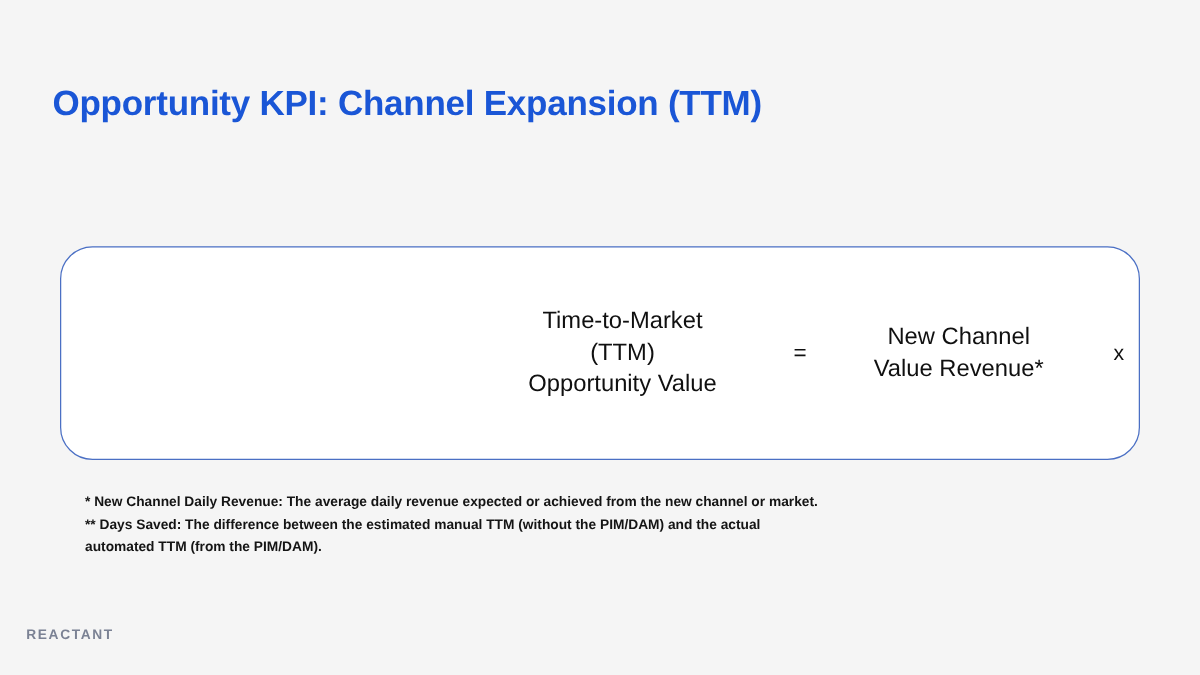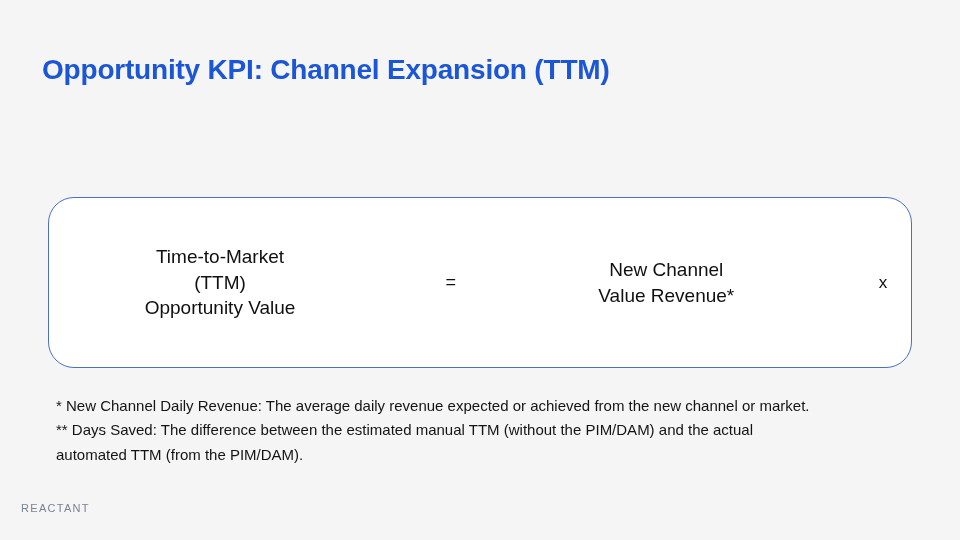--- a/index.html
+++ b/index.html
@@ -12,21 +12,21 @@
     background: #f5f5f5;
     font-family: "Liberation Sans", sans-serif;
     overflow: hidden;
     position: relative;
   }
 
   
   .slide-title {
     position: absolute;
     left: 42px;
-    top: 54px;
+    top: 67px;
     font-size: 28px;
     font-weight: bold;
     color: #1a56d6;
     letter-spacing: -0.2px;
     white-space: nowrap;
   }
 
   
   .formula-card {
     position: absolute;
@@ -35,27 +35,27 @@
     width: 864px;
     height: 171px;
     background: #ffffff;
     border: 1.5px solid #4a6fc4;
     border-radius: 26px;
     box-sizing: border-box;
   }
 
   .formula-row {
     position: absolute;
-    left: 0;
+    left: 12px;
     top: 0;
     width: 100%;
     height: 100%;
     display: flex;
     align-items: center;
-    justify-content: space-between;
+    justify-content: flex-end;
     padding-left: 56px;
     box-sizing: border-box;
   }
 
   .term {
     color: #101010;
     text-align: center;
     line-height: 1.35;
   }
   .term-left {
@@ -80,39 +80,39 @@
     width: 54px;
   }
   .op-times {
     width: 56px;
     font-size: 17px;
   }
 
   
   .footnotes {
     position: absolute;
-    left: 56px;
+    left: 68px;
     top: 394px;
     width: 890px;
-    font-size: 15px;
-    font-weight: normal;
+    font-size: 11px;
+    font-weight: bold;
     color: #141414;
     line-height: 1.62;
   }
   .footnote-line {
     display: block;
   }
 
   
   .logo {
     position: absolute;
     left: 21px;
     top: 502px;
     font-size: 11px;
-    font-weight: normal;
+    font-weight: bold;
     letter-spacing: 1.3px;
     color: #7b8294;
   }
 </style>
 </head>
 <body>
 
 <div class="slide-title">Opportunity KPI: Channel Expansion (TTM)</div>
 
 <div class="formula-card">

